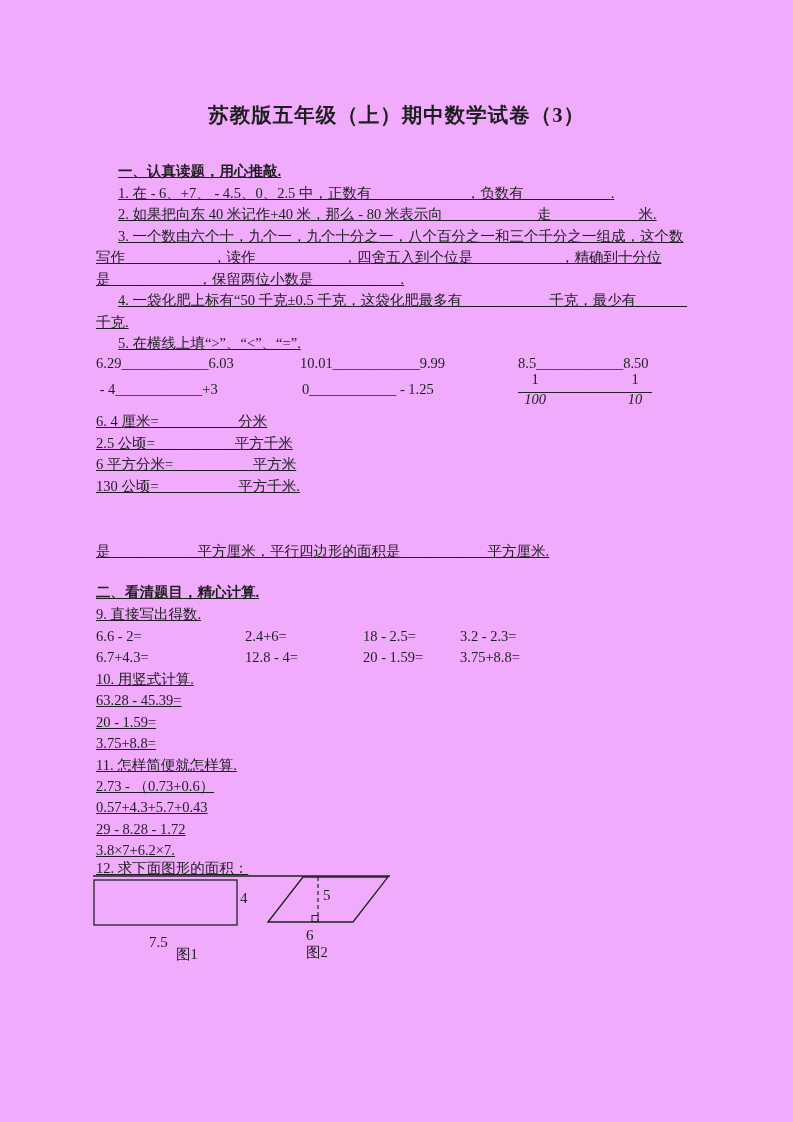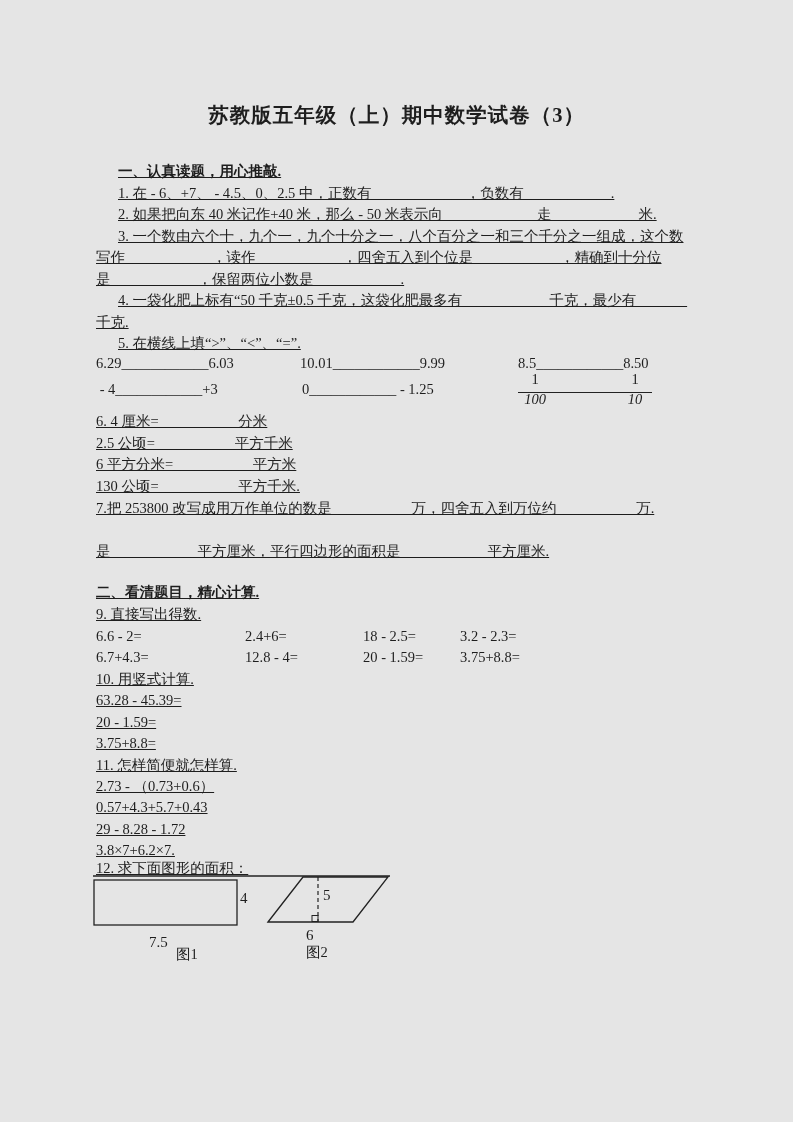--- a/index.html
+++ b/index.html
@@ -1,17 +1,17 @@
 <!DOCTYPE html>
 <html><head>
 <meta charset="utf-8">
 <style>
   html,body{margin:0;padding:0;background:#888;}
   .page{
-    position:relative;width:793px;height:1122px;background:#e5e5e5;
+    position:relative;width:793px;height:1122px;background:#f0abfc;
     font-family:"Liberation Serif","DejaVu Serif",serif;
     font-size:14.5px;color:#1e1e1e;overflow:hidden;margin:0 auto;
   }
   .ln{position:absolute;left:96px;white-space:pre;line-height:17px;text-decoration:underline;}
   .ind{left:118px;}
   .b{font-weight:bold;}
   .title{
     position:absolute;left:0;right:0;top:101px;text-align:center;
     font-size:20.5px;font-weight:bold;letter-spacing:1px;
   }
@@ -31,21 +31,21 @@
 </style>
 </head>
 <body>
 
 <div class="page">
 
   <div class="title">苏教版五年级（上）期中数学试卷（3）</div>
 
   <div class="ln ind b" style="top:163px">一、认真读题，用心推敲.</div>
   <div class="ln ind" style="top:185px">1. 在 - 6、+7、 - 4.5、0、2.5 中，正数有_____________，负数有____________.</div>
-  <div class="ln ind" style="top:206px">2. 如果把向东 40 米记作+40 米，那么 - 50 米表示向_____________走____________米.</div>
+  <div class="ln ind" style="top:206px">2. 如果把向东 40 米记作+40 米，那么 - 80 米表示向_____________走____________米.</div>
   <div class="ln ind" style="top:228px">3. 一个数由六个十，九个一，九个十分之一，八个百分之一和三个千分之一组成，这个数</div>
   <div class="ln" style="top:249px">写作____________，读作____________，四舍五入到个位是____________，精确到十分位</div>
   <div class="ln" style="top:271px">是____________，保留两位小数是____________.</div>
   <div class="ln ind" style="top:292px">4. 一袋化肥上标有“50 千克±0.5 千克，这袋化肥最多有____________千克，最少有_______</div>
   <div class="ln" style="top:314px">千克.</div>
   <div class="ln ind" style="top:335px">5. 在横线上填“&gt;”、“&lt;”、“=”.</div>
 
   <div class="cell" style="left:96px;top:355px">6.29____________6.03</div>
   <div class="cell" style="left:300px;top:355px">10.01____________9.99</div>
   <div class="cell" style="left:518px;top:355px">8.5____________8.50</div>
@@ -61,21 +61,20 @@
     <div class="frac frac-right">
       <div class="nu">1</div>
       <div class="de">10</div>
     </div>
   </div>
 
   <div class="ln" style="top:413px">6. 4 厘米=___________分米</div>
   <div class="ln" style="top:435px">2.5 公顷=___________平方千米</div>
   <div class="ln" style="top:456px">6 平方分米=___________平方米</div>
   <div class="ln" style="top:478px">130 公顷=___________平方千米.</div>
-  <div class="ln" style="top:500px">7.把 253800 改写成用万作单位的数是___________万，四舍五入到万位约___________万.</div>
   <div class="ln" style="top:543px">是____________平方厘米，平行四边形的面积是____________平方厘米.</div>
 
   <div class="ln b" style="top:584px">二、看清题目，精心计算.</div>
   <div class="ln" style="top:606px">9. 直接写出得数.</div>
 
   <div class="cell" style="left:96px;top:628px">6.6 - 2=</div>
   <div class="cell" style="left:245px;top:628px">2.4+6=</div>
   <div class="cell" style="left:363px;top:628px">18 - 2.5=</div>
   <div class="cell" style="left:460px;top:628px">3.2 - 2.3=</div>
   <div class="cell" style="left:96px;top:649px">6.7+4.3=</div>

